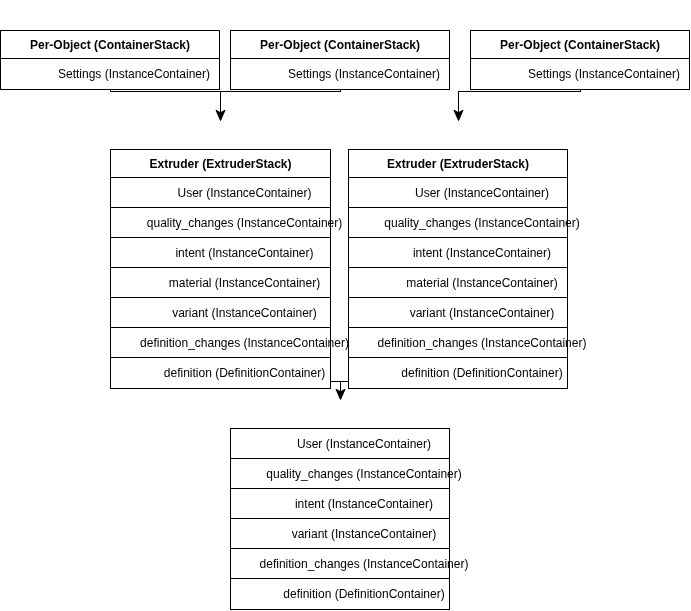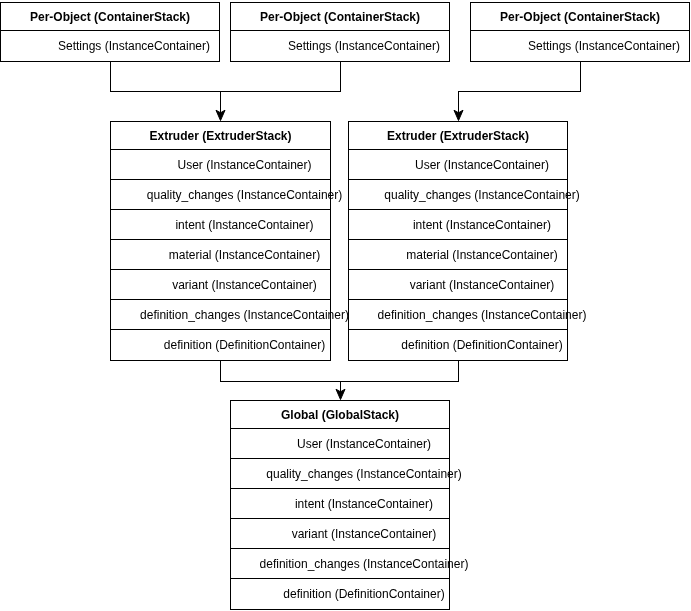--- a/index.html
+++ b/index.html
@@ -22,20 +22,21 @@
     left: 0;
     top: 0;
     width: 691px;
     height: 611px;
   }
   .stack {
     position: absolute;
     box-sizing: border-box;
     background: #ffffff;
     border: 1px solid #000000;
+    margin-top: 28px;
   }
   .stack-header {
     box-sizing: border-box;
     height: 28px;
     border-bottom: 1px solid #000000;
     display: flex;
     align-items: center;
     justify-content: center;
     font-weight: bold;
     white-space: nowrap;
@@ -117,21 +118,20 @@
     <div class="stack-row">User (InstanceContainer)</div>
     <div class="stack-row">quality_changes (InstanceContainer)</div>
     <div class="stack-row">intent (InstanceContainer)</div>
     <div class="stack-row">material (InstanceContainer)</div>
     <div class="stack-row">variant (InstanceContainer)</div>
     <div class="stack-row">definition_changes (InstanceContainer)</div>
     <div class="stack-row">definition (DefinitionContainer)</div>
   </div>
 
   <div class="stack" id="global-stack">
-    <div class="stack-header">Global (GlobalStack)</div>
     <div class="stack-row">User (InstanceContainer)</div>
     <div class="stack-row">quality_changes (InstanceContainer)</div>
     <div class="stack-row">intent (InstanceContainer)</div>
     <div class="stack-row">variant (InstanceContainer)</div>
     <div class="stack-row">definition_changes (InstanceContainer)</div>
     <div class="stack-row">definition (DefinitionContainer)</div>
   </div>
 
 </div>
 

